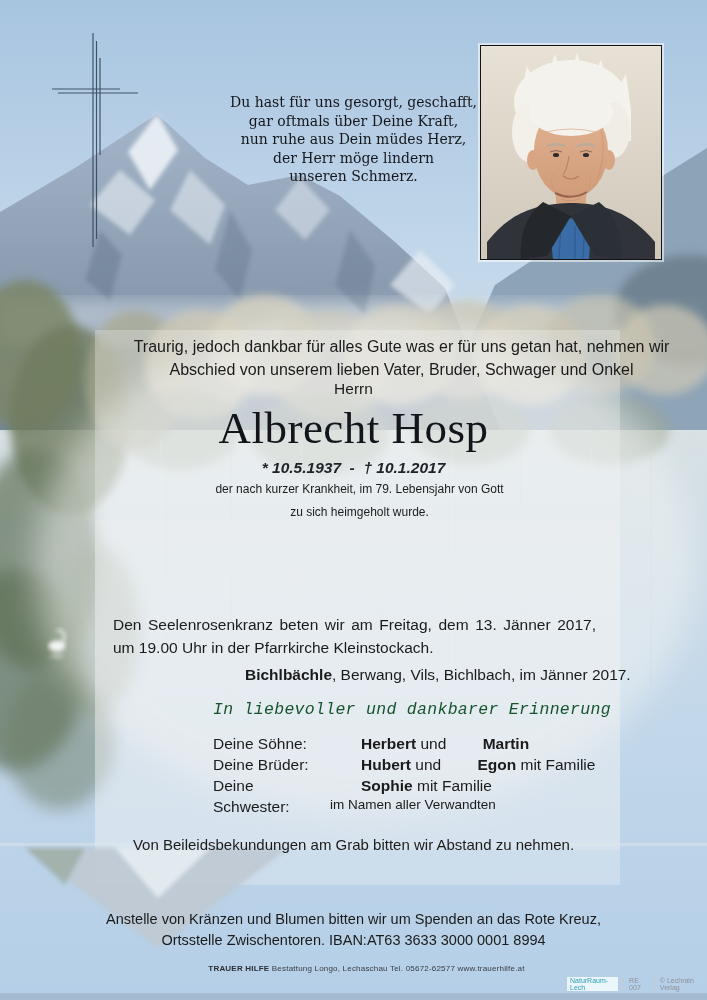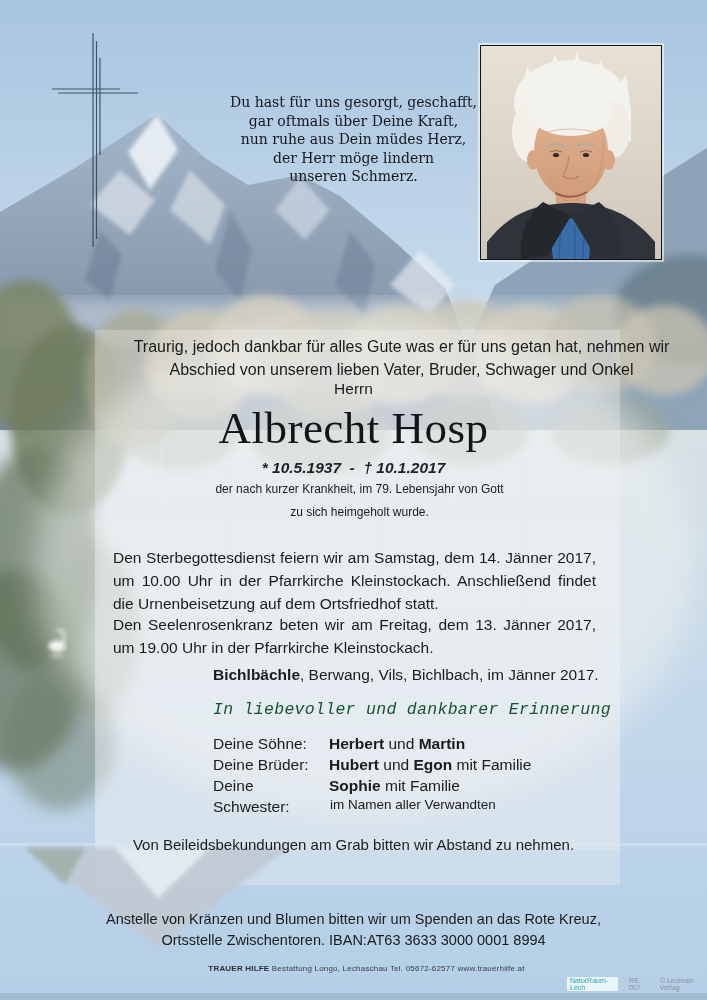--- a/index.html
+++ b/index.html
@@ -45,21 +45,21 @@
   .para.rosary  { top:613px; }
 
   .place-date { left:213px; top:666px; font-size:15.5px; }
   .remembrance {
     left:213px; top:700px; font-family:Liberation Mono, monospace;
     font-style:italic; font-size:16.5px; color:#14532d; letter-spacing:0.3px;
   }
   .family { left:213px; top:733px; font-size:15.5px; line-height:21px; }
   .family-row { display:flex; }
   .family-label { width:116px; flex:0 0 116px; }
-  .b { font-weight:bold; }
+  .b { font-weight:bold;margin-left:32px; }
   .family-closing { left:330px; top:797px; font-size:13.5px; }
 
   .condolence { top:836px; font-size:15px; }
   .donation { top:909px; font-size:14.5px; line-height:20.5px; }
 
   .pub-footer { top:964px; font-size:8px; color:#3a3d41; letter-spacing:0.2px;padding-left:13px; }
   .pub-footer .brand { font-weight:bold; color:#2c2f33; }
 
   .imprint {
     left:567px; top:977px; font-size:7px; color:#8d9298;
@@ -249,21 +249,20 @@
   <div class="abs centered name">Albrecht Hosp</div>
 
   <div class="abs centered salutation">Herrn</div>
   <div class="abs centered dates">* 10.5.1937  -  † 10.1.2017</div>
 
   <div class="abs centered passing">
     <div>der nach kurzer Krankheit, im 79. Lebensjahr von Gott</div>
     <div>zu sich heimgeholt wurde.</div>
   </div>
 
-  <div class="abs para service">Den Sterbegottesdienst feiern wir am Samstag, dem 14. Jänner 2017, um 10.00 Uhr in der Pfarrkirche Kleinstockach. Anschließend findet die Urnenbeisetzung auf dem Ortsfriedhof statt.</div>
   <div class="abs para rosary">Den Seelenrosenkranz beten wir am Freitag, dem 13. Jänner 2017, um 19.00 Uhr in der Pfarrkirche Kleinstockach.</div>
 
   <div class="abs place-date">
     <span class="b">Bichlbächle</span><span>, Berwang, Vils, Bichlbach, im Jänner 2017.</span>
   </div>
 
   <div class="abs remembrance">In liebevoller und dankbarer Erinnerung</div>
 
   <div class="abs family">
     <div class="family-row">

